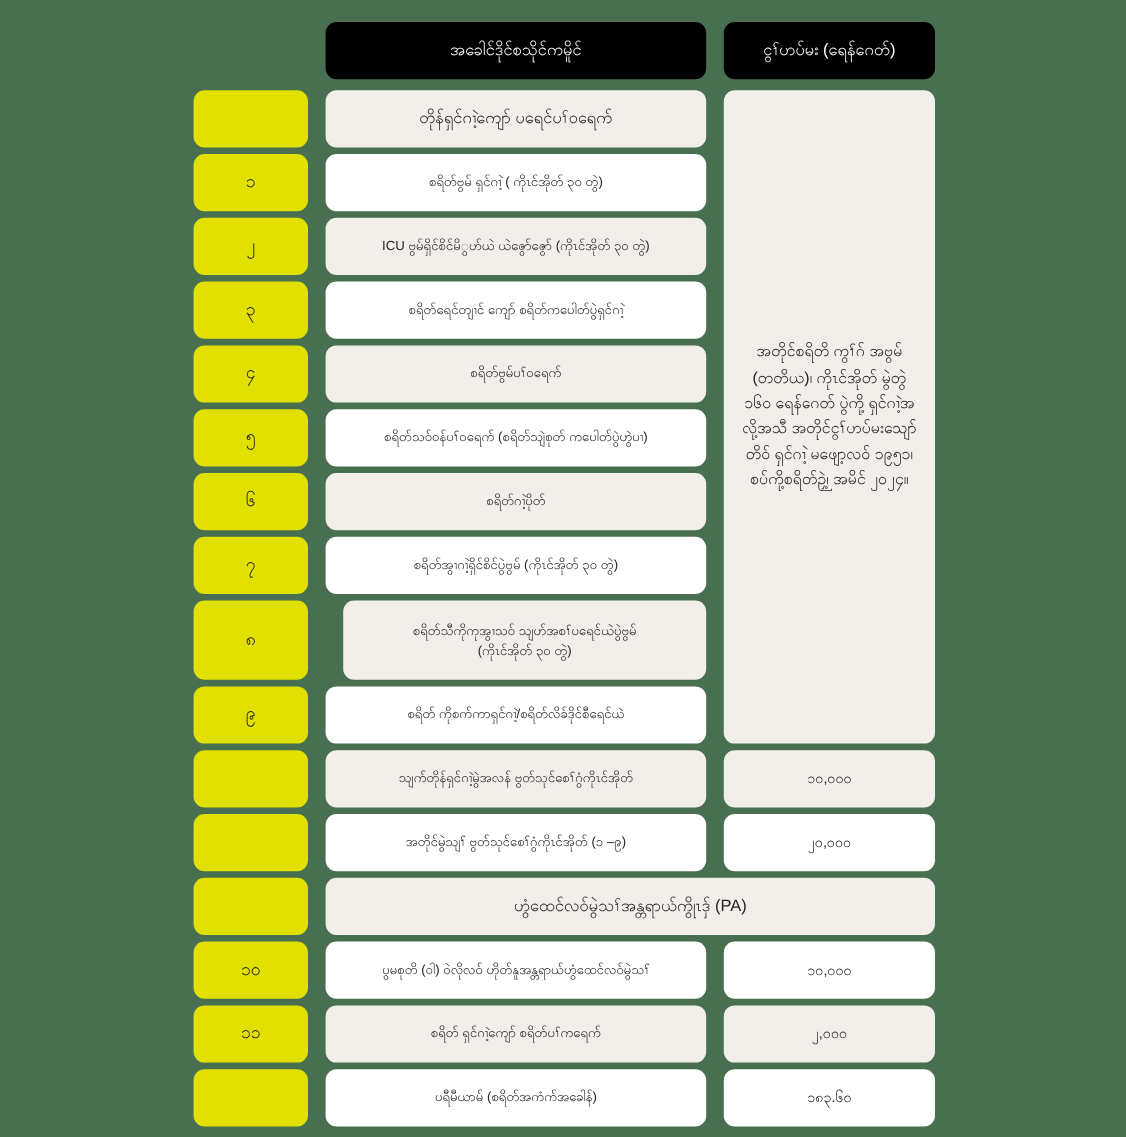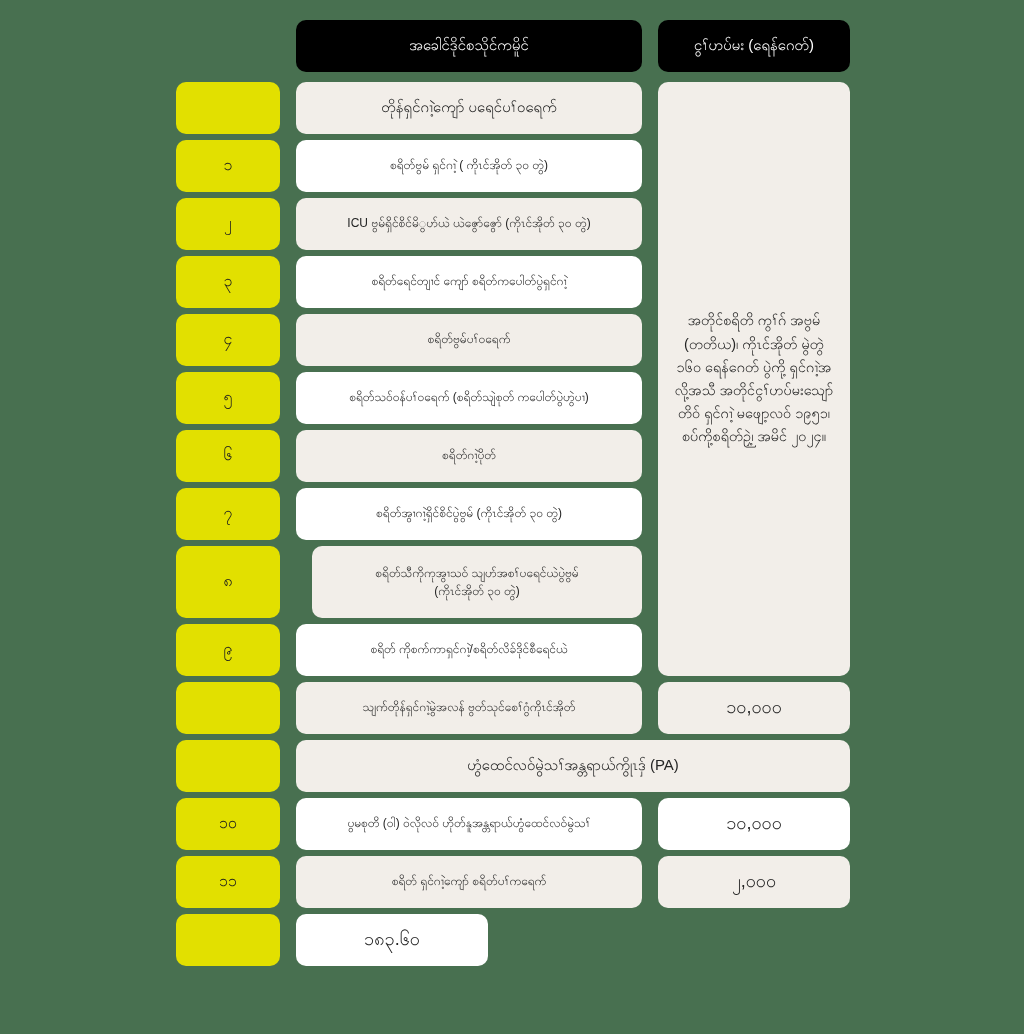--- a/index.html
+++ b/index.html
@@ -58,21 +58,21 @@
 
   .cell-amt {
     flex: 0 0 192px;
     min-height: 52px;
     border-radius: 10px;
     display: flex;
     align-items: center;
     justify-content: center;
     text-align: center;
     padding: 6px 12px;
-    font-size: 18px;
+    font-size: 13px;
     color: #242424;
   }
 
   .bg-white { background: #ffffff; }
   .bg-beige { background: #F2EEE9; }
 
   
   .header-row { margin-bottom: 10px; }
   .header-row .cell-num { background: transparent; }
   .hdr {
@@ -208,36 +208,42 @@
   </div>
 
   <div style="height:6px;"></div>
 
   <div class="row">
     <div class="cell-num blank"></div>
     <div class="cell-desc desc-grow bg-beige">သျက်တိုန်ရှင်ဂၢဲ့မွဲအလန် ဗွတ်သုင်စေၢ်ဂွံကိုၤင်အိုတ်</div>
     <div class="cell-amt bg-beige">၁၀,၀၀၀</div>
   </div>
 
+  <div class="row">
+    <div class="cell-num blank"></div>
+    <div class="cell-desc desc-grow bg-white">အတိုင်မွဲသျၢ် ဗွတ်သုင်စေၢ်ဂွံကိုၤင်အိုတ် (၁ –၉)</div>
+    <div class="cell-amt bg-white">၂၀,၀၀၀</div>
+  </div>
 
   <div class="row">
     <div class="cell-num blank"></div>
     <div class="cell-full bg-beige">ဟွံထေင်လဝ်မွဲသၢ်အန္တရာယ်ကွိုၤဒှ် (PA)</div>
   </div>
 
   <div class="row">
     <div class="cell-num">၁၀</div>
     <div class="cell-desc desc-grow bg-white">ပွမစုတိ (ဝါ) ဝဲလိုလဝ် ဟိုတ်နူအန္တရာယ်ဟွံထေင်လဝ်မွဲသၢ်</div>
     <div class="cell-amt bg-white">၁၀,၀၀၀</div>
   </div>
 
   <div class="row">
     <div class="cell-num">၁၁</div>
     <div class="cell-desc desc-grow bg-beige">စရိတ် ရှင်ဂၢဲ့ကျော် စရိတ်ပၢ်ကရေက်</div>
     <div class="cell-amt bg-beige">၂,၀၀၀</div>
   </div>
 
   <div class="row">
     <div class="cell-num blank"></div>
+    <div class="cell-desc desc-grow bg-white">ပရီမီယာမ် (စရိတ်အကံက်အခေါန်)</div>
     <div class="cell-amt bg-white">၁၈၃.၆၀</div>
   </div>
 
 </div>
 
 </body></html>

